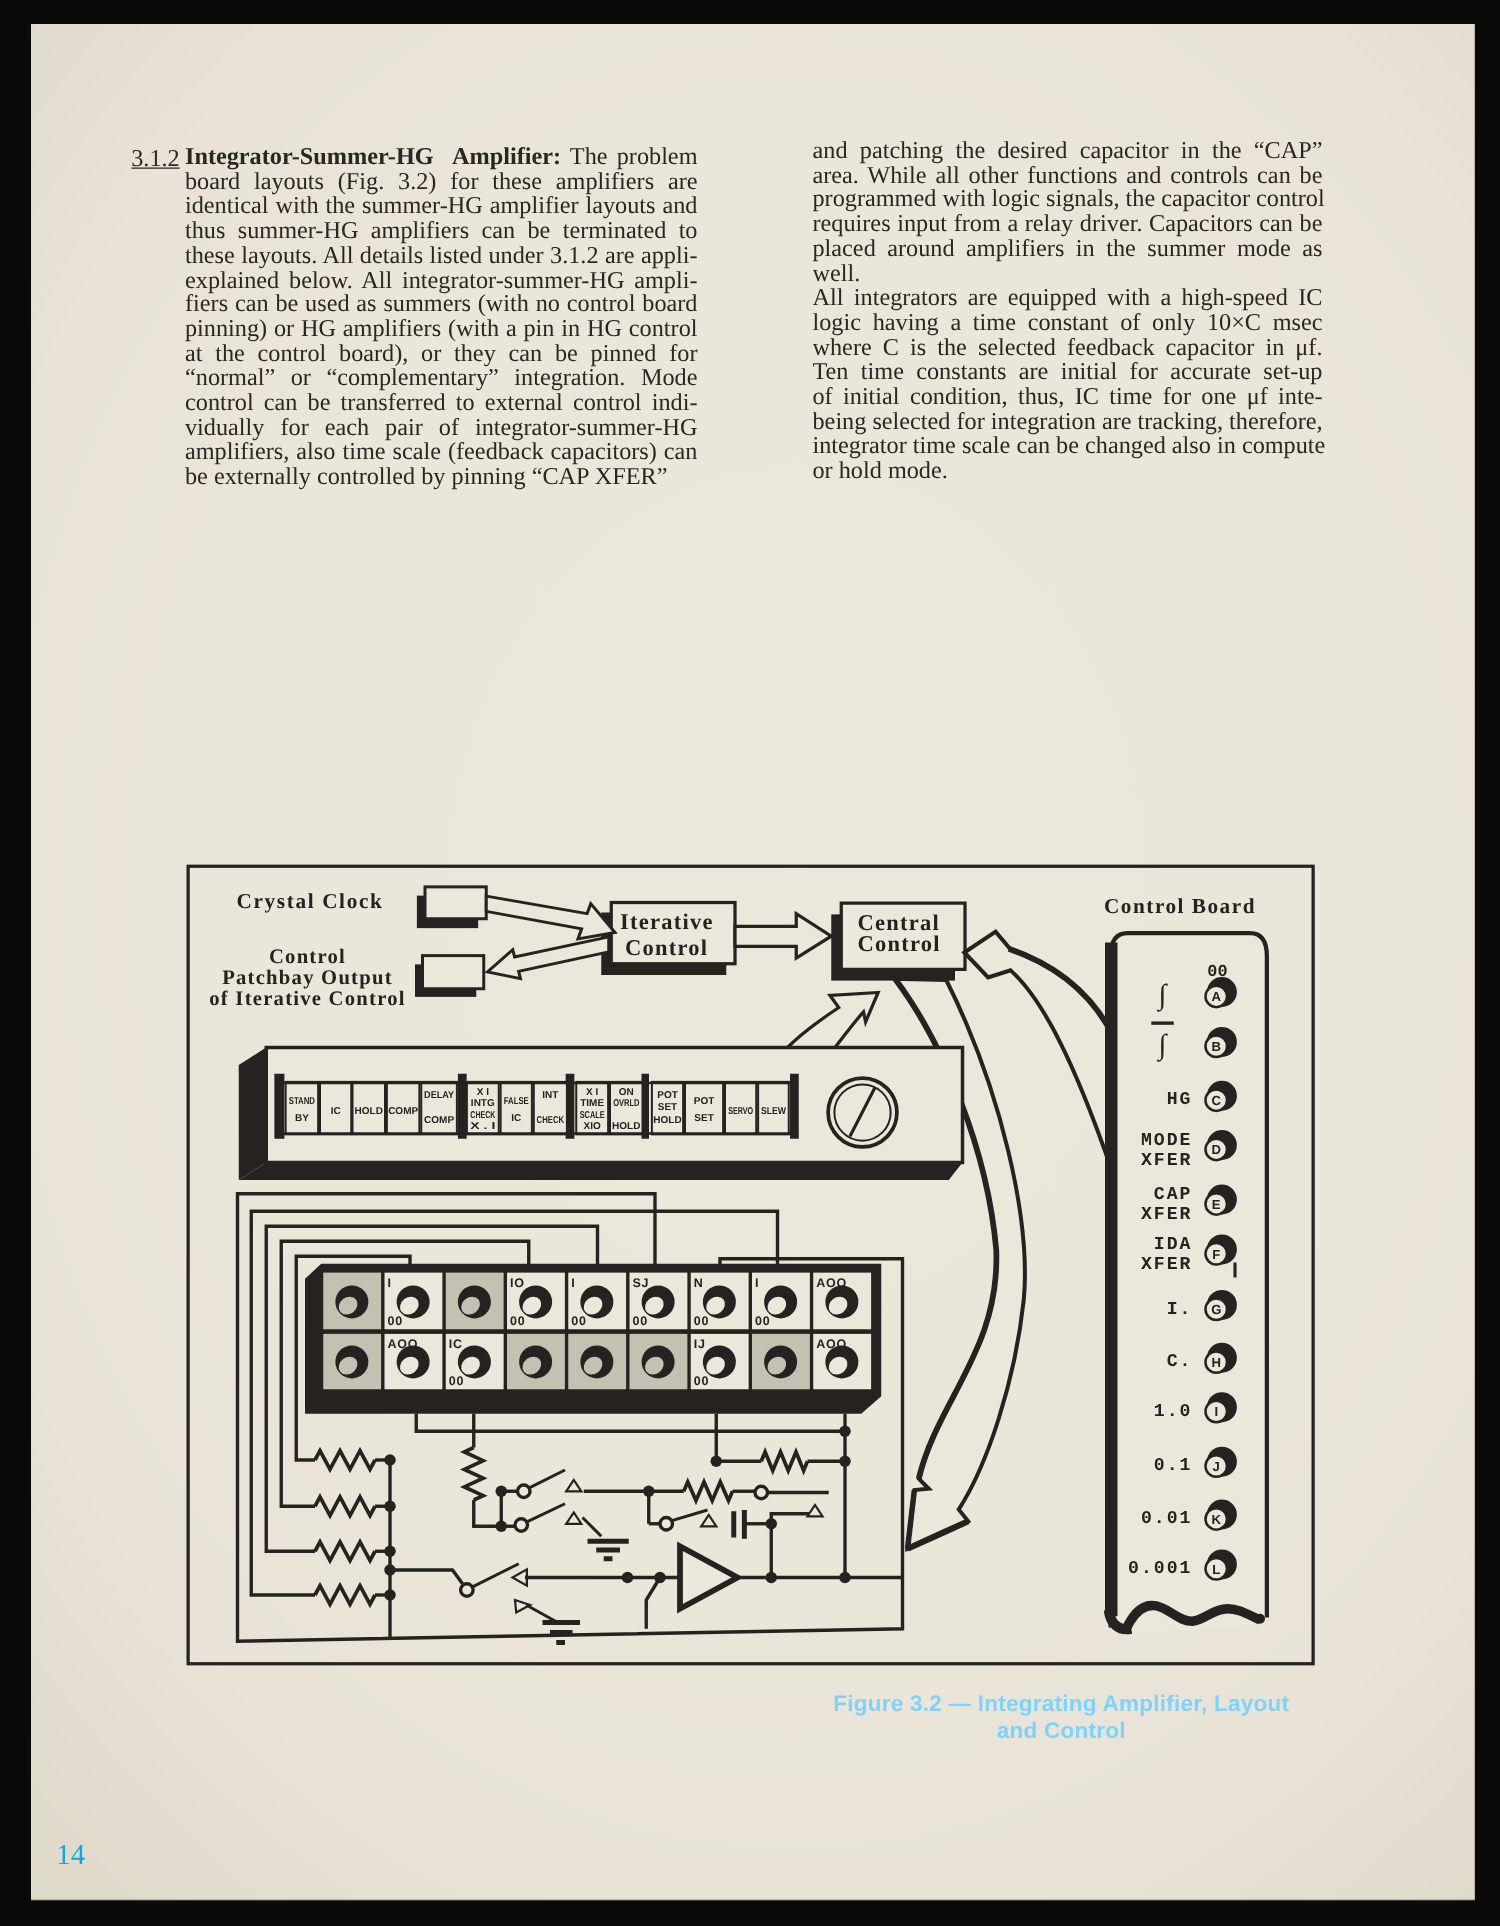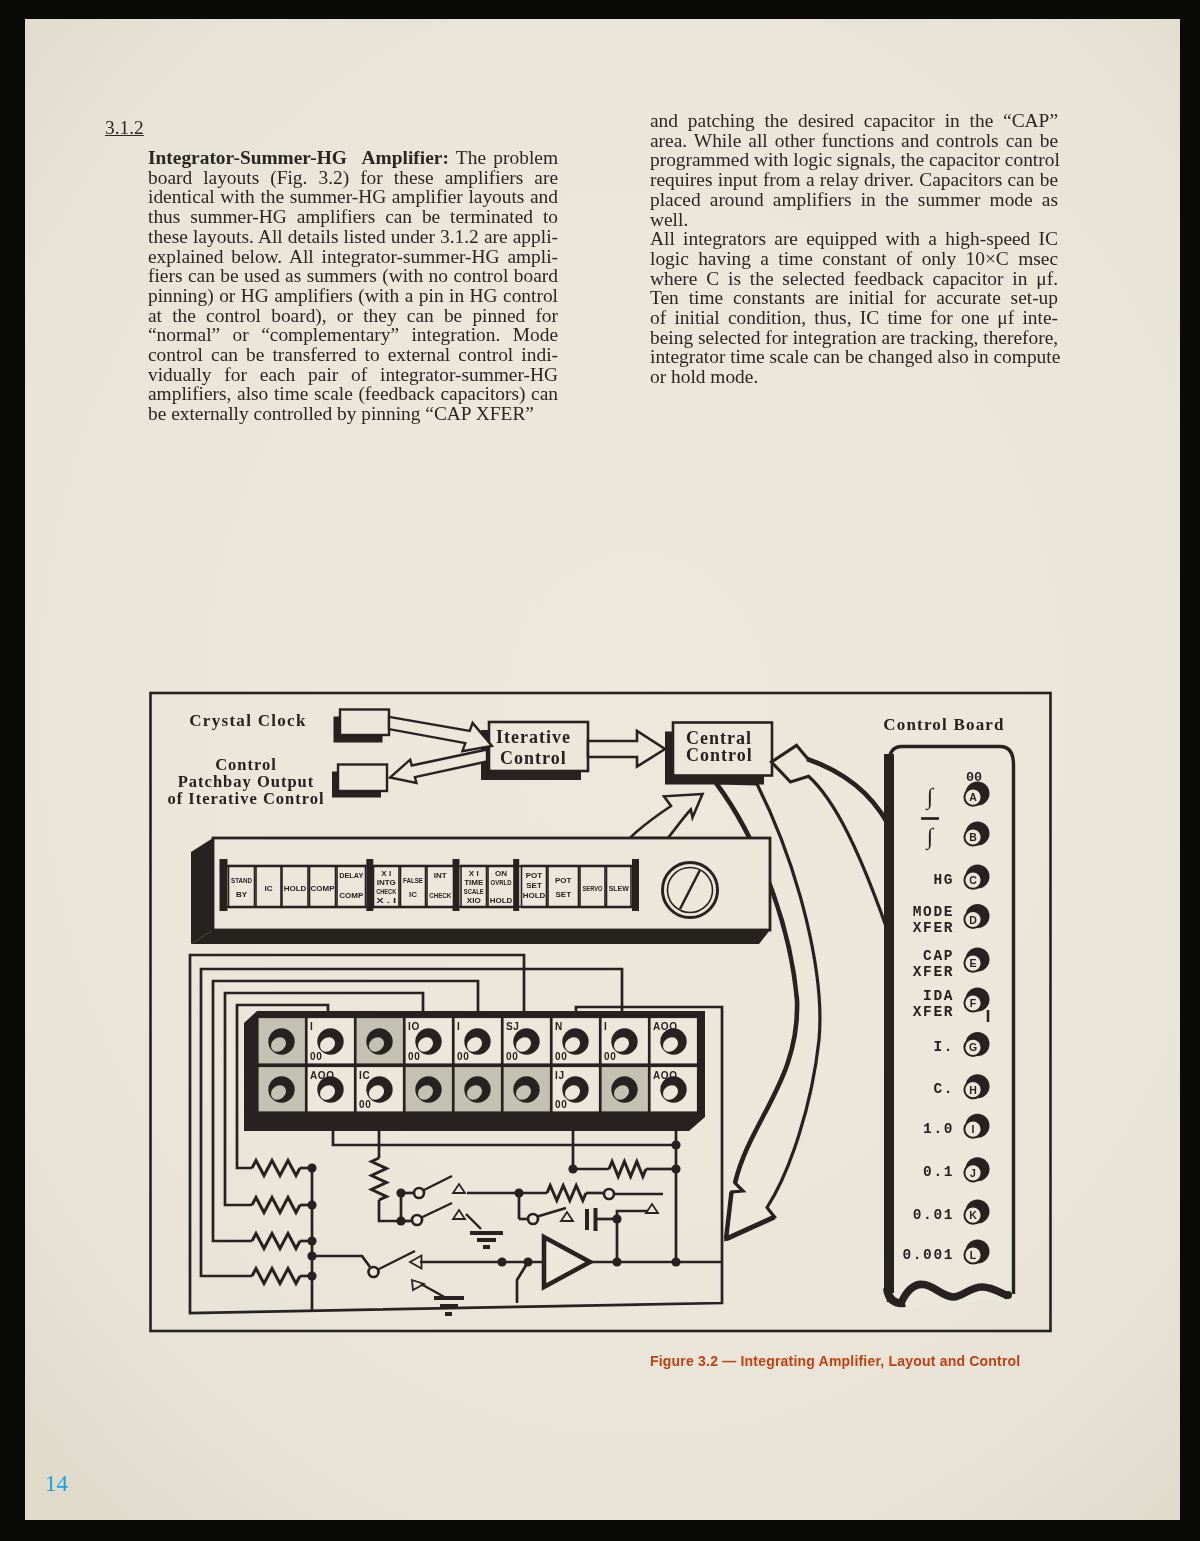--- a/index.html
+++ b/index.html
@@ -3,28 +3,28 @@
 <meta charset="utf-8">
 <style>
 html,body{margin:0;padding:0;background:#0a0a09;width:1200px;height:1541px;overflow:hidden;}
 body>div{transform:translateZ(0);}
 #page{position:absolute;left:25px;top:19px;width:1155px;height:1501px;background:radial-gradient(ellipse 75% 70% at 53% 46%, #ece8dc 0%, #ebe6da 55%, #e8e3d6 80%, #e0dacb 100%);}
 .ser{font-family:"Liberation Serif",serif;color:#2a2622;text-decoration:underline;}
 .col{position:absolute;font-family:"Liberation Serif",serif;font-size:19.4px;line-height:19.7px;color:#2a2622;}
 .col div{text-align:justify;text-align-last:justify;white-space:nowrap;}
 .col div.last{text-align-last:left;}
 #svgwrap{position:absolute;left:0;top:0;width:1112px;height:1541px;}
-#caption{position:absolute;left:650px;top:1353px;width:398px;text-align:left;font-family:"Liberation Sans",sans-serif;font-weight:bold;font-size:14px;color:#c2410c;letter-spacing:0.2px;}
+#caption{position:absolute;left:650px;top:1353px;width:398px;text-align:center;font-family:"Liberation Sans",sans-serif;font-weight:bold;font-size:18px;color:#7dd3fc;letter-spacing:0.2px;}
 #pnum{position:absolute;left:45px;top:1471px;font-family:"Liberation Serif",serif;font-size:23px;color:#0ea5e9;}
 </style>
 </head>
 <body>
 <div id="page"></div>
 <div class="ser" style="position:absolute;left:105px;top:117px;font-size:19.4px;">3.1.2</div>
-<div class="col" id="lcol" style="left:148px;top:116px;width:410px;margin-top:32px;">
+<div class="col" id="lcol" style="left:148px;top:116px;width:410px;">
 <div><b>Integrator-Summer-HG&nbsp;&nbsp;Amplifier:</b> The problem</div>
 <div>board layouts (Fig. 3.2) for these amplifiers are</div>
 <div>identical with the summer-HG amplifier layouts and</div>
 <div>thus summer-HG amplifiers can be terminated to</div>
 <div>these layouts. All details listed under 3.1.2 are appli-</div>
 <div>explained below. All integrator-summer-HG ampli-</div>
 <div>fiers can be used as summers (with no control board</div>
 <div>pinning) or HG amplifiers (with a pin in HG control</div>
 <div>at the control board), or they can be pinned for</div>
 <div>“normal” or “complementary” integration. Mode</div>

